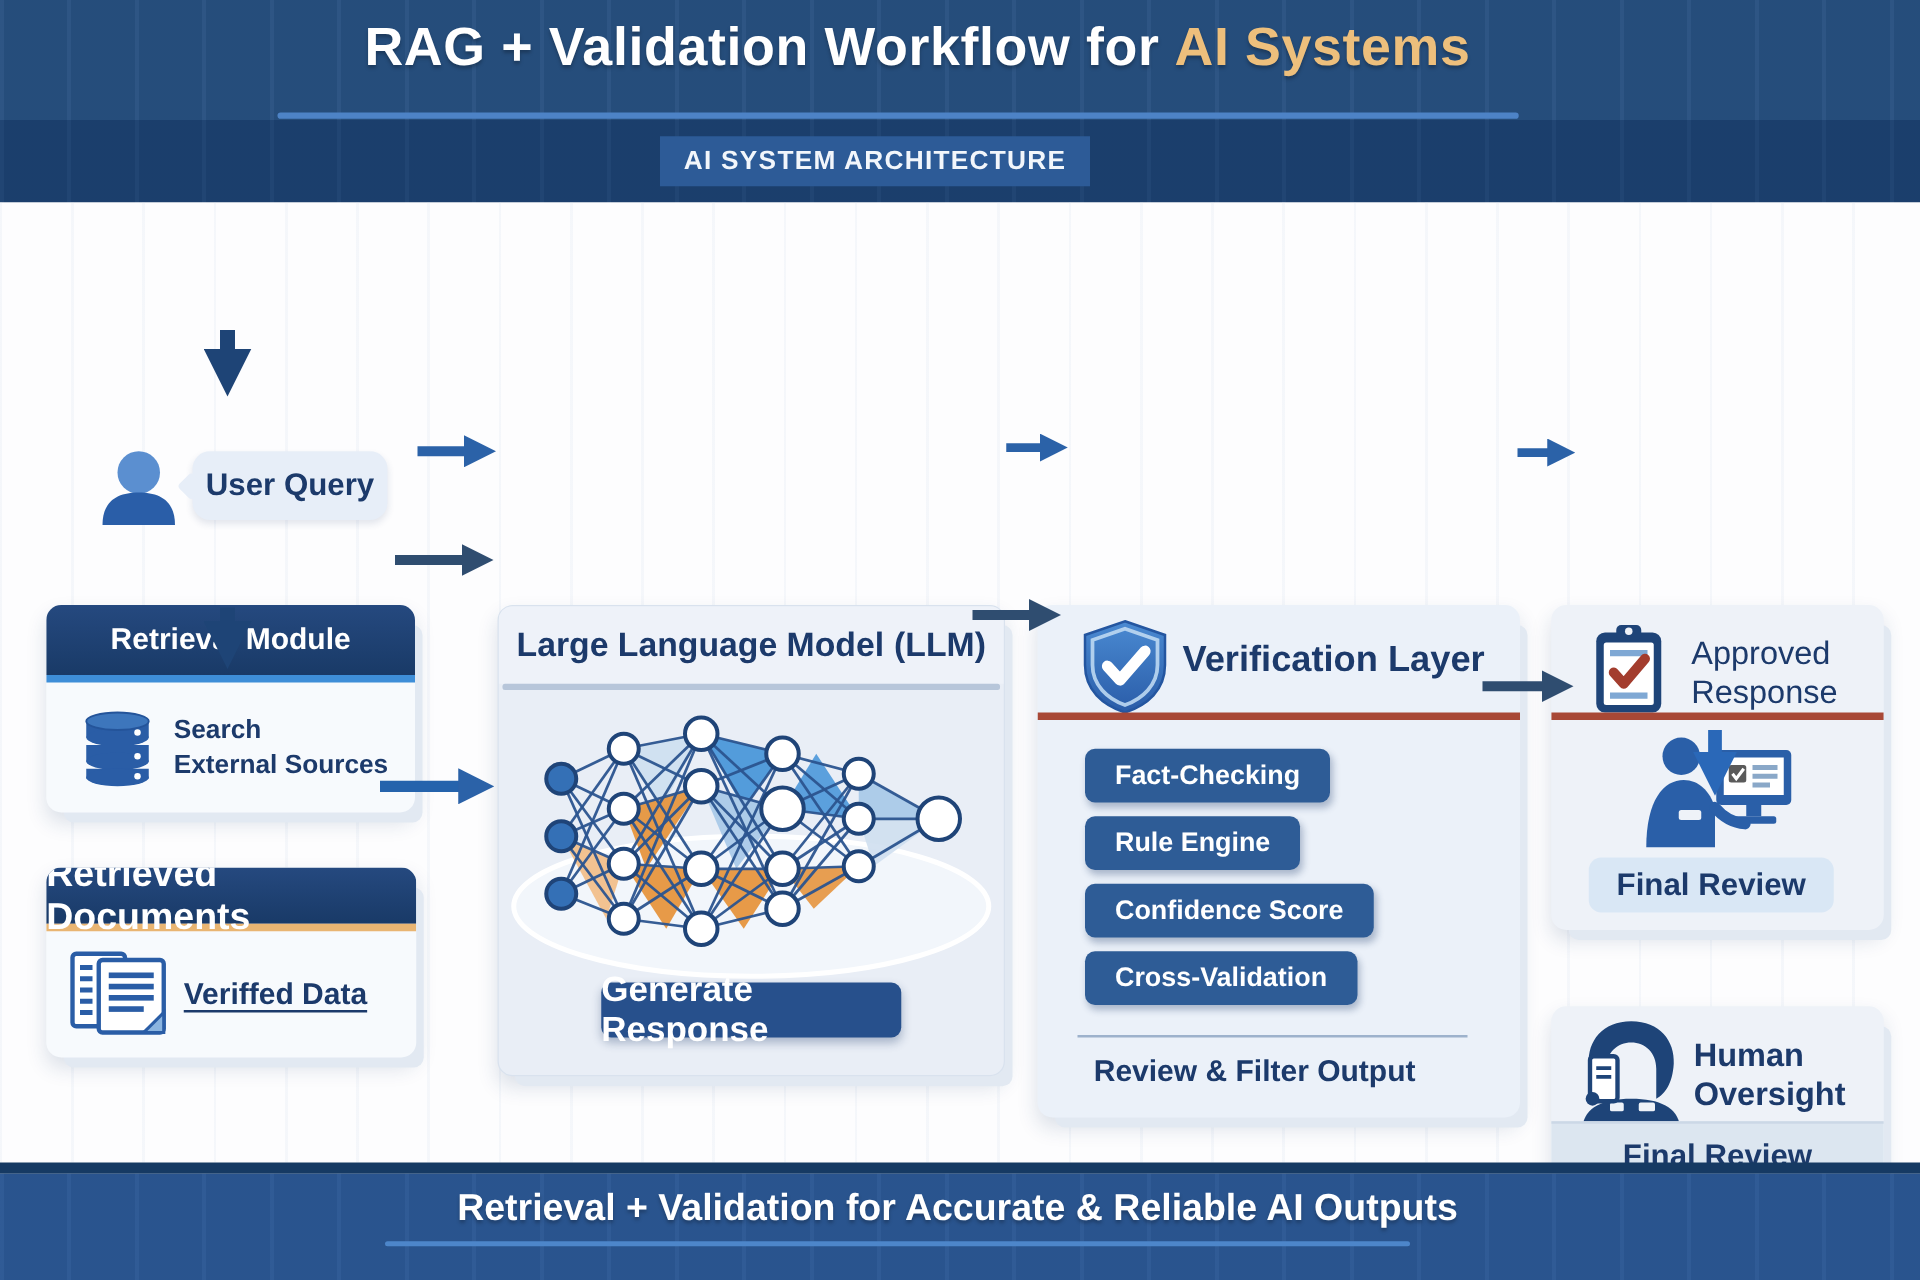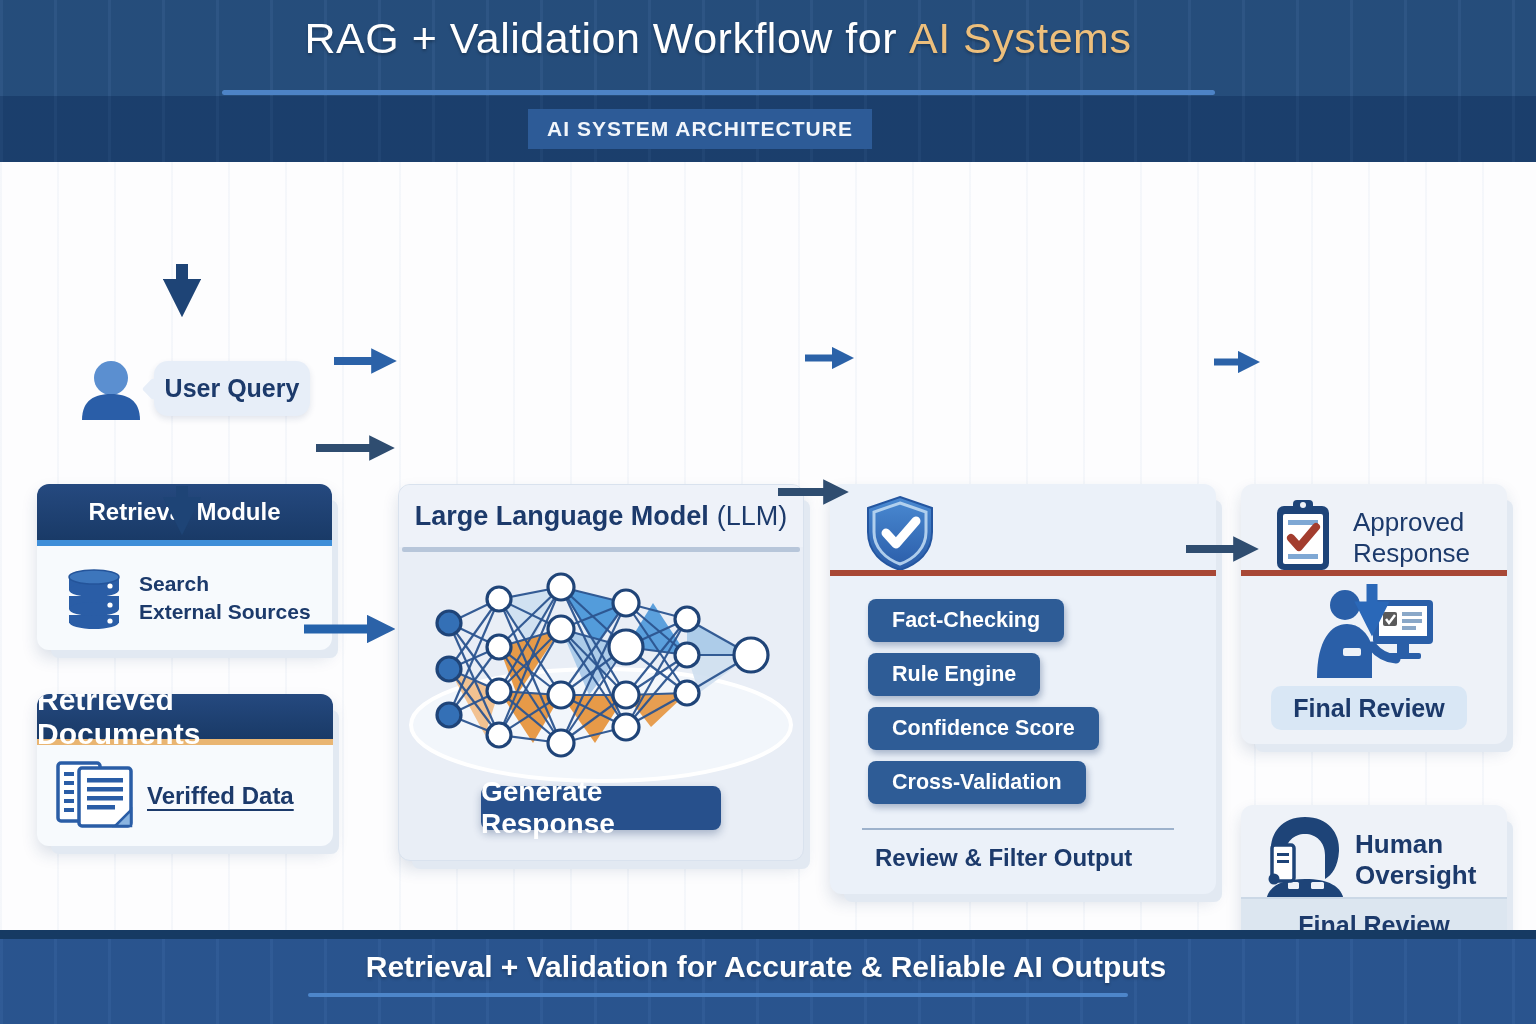--- a/index.html
+++ b/index.html
@@ -2,21 +2,21 @@
 <html><head>
 <meta charset="utf-8">
 <style>
   html,body{margin:0;padding:0;background:#e9e9e9;}
   .stage{position:relative;width:1536px;height:1024px;margin:0 auto;overflow:hidden;
          font-family:"Liberation Sans","DejaVu Sans",sans-serif;background:#fdfdfd;}
   
   .hdr-top{position:absolute;left:0;top:0;width:1536px;height:96px;background:#275080;
     background-image:repeating-linear-gradient(90deg,rgba(255,255,255,.03) 0 3px,rgba(0,0,0,.04) 3px 54px);}
   .hdr-title{position:absolute;left:0;top:14px;width:1436px;text-align:center;
-    font-size:43px;font-weight:400;color:#ffffff;letter-spacing:.5px;text-shadow:0 2px 3px rgba(0,0,0,.25);}
+    font-size:43px;font-weight:700;color:#ffffff;letter-spacing:.5px;text-shadow:0 2px 3px rgba(0,0,0,.25);padding-left:16px;}
   .hdr-title .gold{color:#edbf7c;margin-left:12px;}
   .hdr-underline{position:absolute;left:222px;top:90px;width:993px;height:5px;background:#4d83c6;border-radius:3px;}
   .hdr-band{position:absolute;left:0;top:96px;width:1536px;height:66px;background:#1c4170;
     background-image:repeating-linear-gradient(90deg,rgba(255,255,255,.025) 0 3px,rgba(0,0,0,.04) 3px 54px);}
   .subtitle-box{position:absolute;left:528px;top:13px;width:344px;height:40px;background:#2d5b97;
     color:#f2f6fb;font-size:21px;font-weight:700;letter-spacing:1px;text-align:center;line-height:40px;}
   
   .content{position:absolute;left:0;top:162px;width:1536px;height:768px;background:#fdfdfe;
     background-image:repeating-linear-gradient(90deg,rgba(215,225,238,.22) 0 2px,transparent 2px 57px);}
   
@@ -43,21 +43,21 @@
   .box-docs .card-hdr{height:45px;font-size:30px;}
   .box-docs .box-body{height:101px;}
   .docs-icon{margin:0 12px 0 18px;}
   .verified-label{font-size:24px;font-weight:700;color:#1c3a6b;
     text-decoration:underline;text-underline-offset:5px;text-decoration-thickness:2px;}
   
   .box-llm{left:398px;top:322px;width:404px;height:375px;background:#e9eef6;border:1px solid #d9e2ee;}
   .llm-hdr{position:absolute;left:0;top:0;width:100%;height:62px;background:#eef2f9;
     display:flex;align-items:center;justify-content:center;font-size:27px;color:#1c3a6b;}
   .llm-hdr .b{font-weight:700;}
-  .llm-hdr .p{font-weight:400;margin-left:8px;}
+  .llm-hdr .p{font-weight:700;margin-left:8px;}
   .llm-div{position:absolute;left:3px;top:62px;width:398px;height:5px;background:#b7c6da;border-radius:2px;}
   .nn-wrap{position:absolute;left:0;top:70px;width:404px;height:232px;}
   .gen-btn{position:absolute;left:50%;transform:translateX(-50%);top:301px;width:240px;height:44px;
     background:#27508c;border-radius:8px;color:#fff;font-size:28px;font-weight:700;
     display:flex;align-items:center;justify-content:center;box-shadow:0 4px 8px rgba(20,50,100,.3);}
   
   .box-verif{left:830px;top:322px;width:386px;height:410px;background:#ebf1f9;}
   .shield-wrap{position:absolute;left:32px;top:10px;}
   .verif-title{position:absolute;left:116px;top:28px;font-size:29px;font-weight:700;color:#1c3a6b;}
   .red-div{position:absolute;left:0;top:86px;width:100%;height:6px;background:#a84836;}
@@ -265,20 +265,21 @@
         <defs>
             <linearGradient id="shg" x1="0" y1="0" x2="0" y2="1">
           <stop offset="0" stop-color="#4a8ad2"></stop>
               <stop offset="1" stop-color="#2a5ca8"></stop>
             </linearGradient>
           </defs>
         <path d="M38,3 L70,14 V38 C70,58 56,70 38,76 C20,70 6,58 6,38 V14 Z" fill="url(#shg)" stroke="#2456a0" stroke-width="2"></path>
         <path d="M38,9 L64,18 V38 C64,54 52,65 38,70 C24,65 12,54 12,38 V18 Z" fill="none" stroke="#bcd8f2" stroke-width="3" opacity="0.9"></path>
         <path d="M24,39 L34,50 L54,27" fill="none" stroke="#ffffff" stroke-width="9" stroke-linecap="round" stroke-linejoin="round"></path>
       </svg>
+      <div class="verif-title">Verification Layer</div>
       <div class="red-div"></div>
       <div class="checks">
         <div class="check-btn">Fact-Checking</div>
         <div class="check-btn">Rule Engine</div>
         <div class="check-btn">Confidence Score</div>
         <div class="check-btn">Cross-Validation</div>
       </div>
       <div class="verif-line"></div>
       <div class="verif-footer">Review &amp; Filter Output</div>
     </div>

